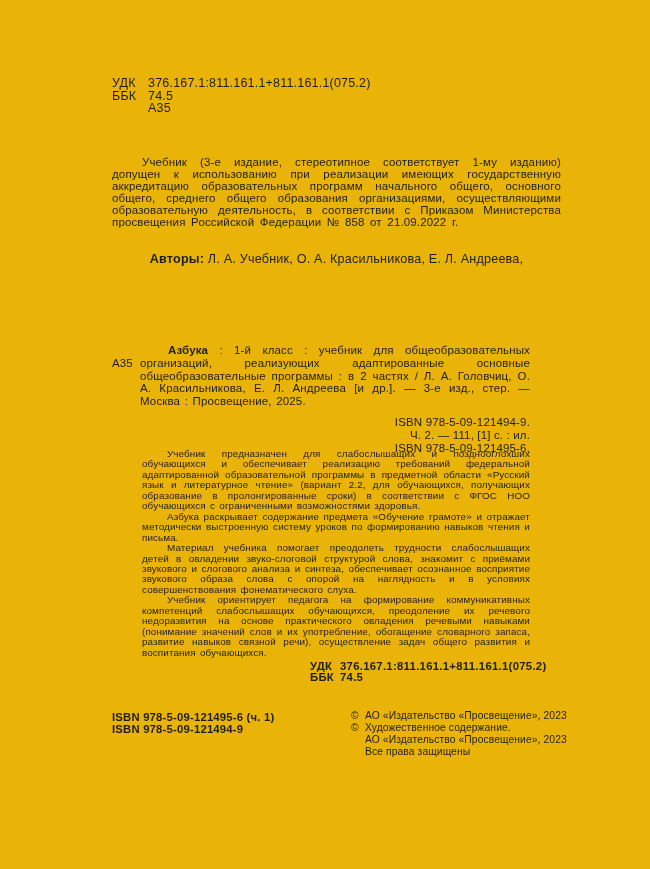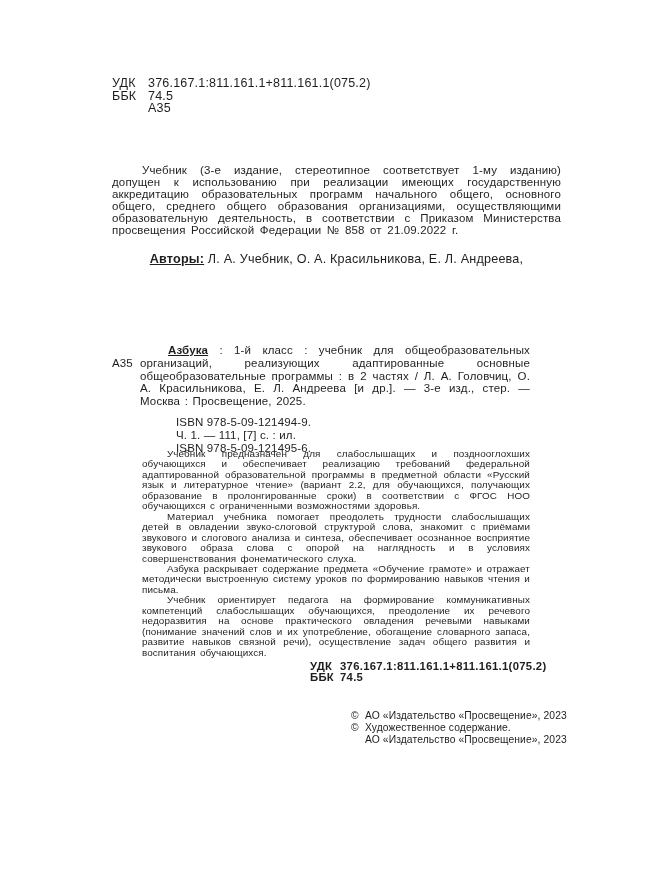--- a/index.html
+++ b/index.html
@@ -5,45 +5,45 @@
   html, body {
     margin: 0;
     padding: 0;
     background: #e8e8e8;
   }
   .page {
     position: relative;
     width: 650px;
     height: 869px;
     margin: 0 auto;
-    background: #ffffff;
+    background: #eab308;
     font-family: "Liberation Sans", sans-serif;
     color: #1e1e1e;
     overflow: hidden;
     -webkit-font-smoothing: antialiased;
   }
-  .b { font-weight: bold; text-decoration: underline; }
+  .b { font-weight: bold; }
 
   
   .top-codes {
     position: absolute;
     left: 112px;
     top: 77px;
     font-size: 12.5px;
     line-height: 12.5px;
     letter-spacing: 0.2px;
     white-space: nowrap;
   }
   .top-codes .lbl { display: inline-block; width: 36px; }
 
   
   .admission {
     position: absolute;
     left: 112px;
-    top: 152px;
+    top: 144px;
     width: 449px;
     font-size: 11.5px;
     line-height: 12.15px;
     text-align: justify;
     text-indent: 30px;
     word-spacing: 2.2px;
     letter-spacing: 0.15px;
   }
 
   
@@ -73,22 +73,23 @@
     left: 0;
     top: 12.8px;
   }
   .catalog-card .card-text {
     margin: 0 0 8px 28px;
     text-indent: 28px;
     text-align: justify;
     word-spacing: 1.2px;
   }
   .catalog-card .card-line {
-    margin-left: 64px;
-    white-space: nowrap;
+    margin-left: 41px;
+    white-space: nowrap;
+    text-align: right;
   }
 
   
   .annotation {
     position: absolute;
     left: 142px;
     top: 449px;
     width: 388px;
     font-size: 9.9px;
     line-height: 10.45px;
@@ -163,46 +164,54 @@
 
   <div class="authors">
     <span class="b">Авторы:</span>
     <span>Л. А. Учебник, О. А. Красильникова, Е. Л. Андреева,</span><br>
   </div>
 
   <div class="catalog-card">
     <span class="author-sign">А35</span>
     <p class="card-text"><span class="b">Азбука</span><span> : 1-й класс : учебник для общеобразовательных организаций, реализующих адаптированные основные общеобразовательные программы : в 2 частях / Л. А. Головчиц, О. А. Красильникова, Е. Л. Андреева [и др.]. — 3-е изд., стер. — Москва : Просвещение, 2025.</span></p>
     <div class="card-line">ISBN 978-5-09-121494-9.</div>
-    <div class="card-line">Ч. 1. — 111, [7] с. : ил.</div>
+    <div class="card-line">Ч. 2. — 111, [1] с. : ил.</div>
     <div class="card-line">ISBN 978-5-09-121495-6.</div>
   </div>
 
   <div class="annotation">
     <p>Учебник предназначен для слабослышащих и позднооглохших обучающихся и обеспечивает реализацию требований федеральной адаптированной образовательной программы в предметной области «Русский язык и литературное чтение» (вариант 2.2, для обучающихся, получающих образование в пролонгированные сроки) в соответствии с ФГОС НОО обучающихся с ограниченными возможностями здоровья.</p>
+    <p>Азбука раскрывает содержание предмета «Обучение грамоте» и отражает методически выстроенную систему уроков по формированию навыков чтения и письма.</p>
     <p>Материал учебника помогает преодолеть трудности слабослышащих детей в овладении звуко-слоговой структурой слова, знакомит с приёмами звукового и слогового анализа и синтеза, обеспечивает осознанное восприятие звукового образа слова с опорой на наглядность и в условиях совершенствования фонематического слуха.</p>
-    <p>Азбука раскрывает содержание предмета «Обучение грамоте» и отражает методически выстроенную систему уроков по формированию навыков чтения и письма.</p>
     <p>Учебник ориентирует педагога на формирование коммуникативных компетенций слабослышащих обучающихся, преодоление их речевого недоразвития на основе практического овладения речевыми навыками (понимание значений слов и их употребление, обогащение словарного запаса, развитие навыков связной речи), осуществление задач общего развития и воспитания обучающихся.</p>
   </div>
 
   <div class="bottom-codes">
     <div><span class="lbl">УДК</span><span>376.167.1:811.161.1+811.161.1(075.2)</span></div>
     <div><span class="lbl">ББК</span><span>74.5</span></div>
   </div>
 
   <div class="footer">
+    <div class="isbns">
+      <div>ISBN 978-5-09-121495-6 (ч. 1)</div>
+      <div>ISBN 978-5-09-121494-9</div>
+    </div>
     <div class="copyright">
       <div class="row">
           <span class="sym">©</span>
           <span class="txt">АО «Издательство «Просвещение», 2023</span>
         </div>
       <div class="row">
           <span class="sym">©</span>
           <span class="txt">Художественное содержание.</span>
         </div>
       <div class="row">
           <span class="sym"></span>
           <span class="txt">АО «Издательство «Просвещение», 2023</span>
         </div>
+      <div class="row">
+          <span class="sym"></span>
+          <span class="txt">Все права защищены</span>
+        </div>
     </div>
   </div>
 
 </div>
 
 </body></html>

